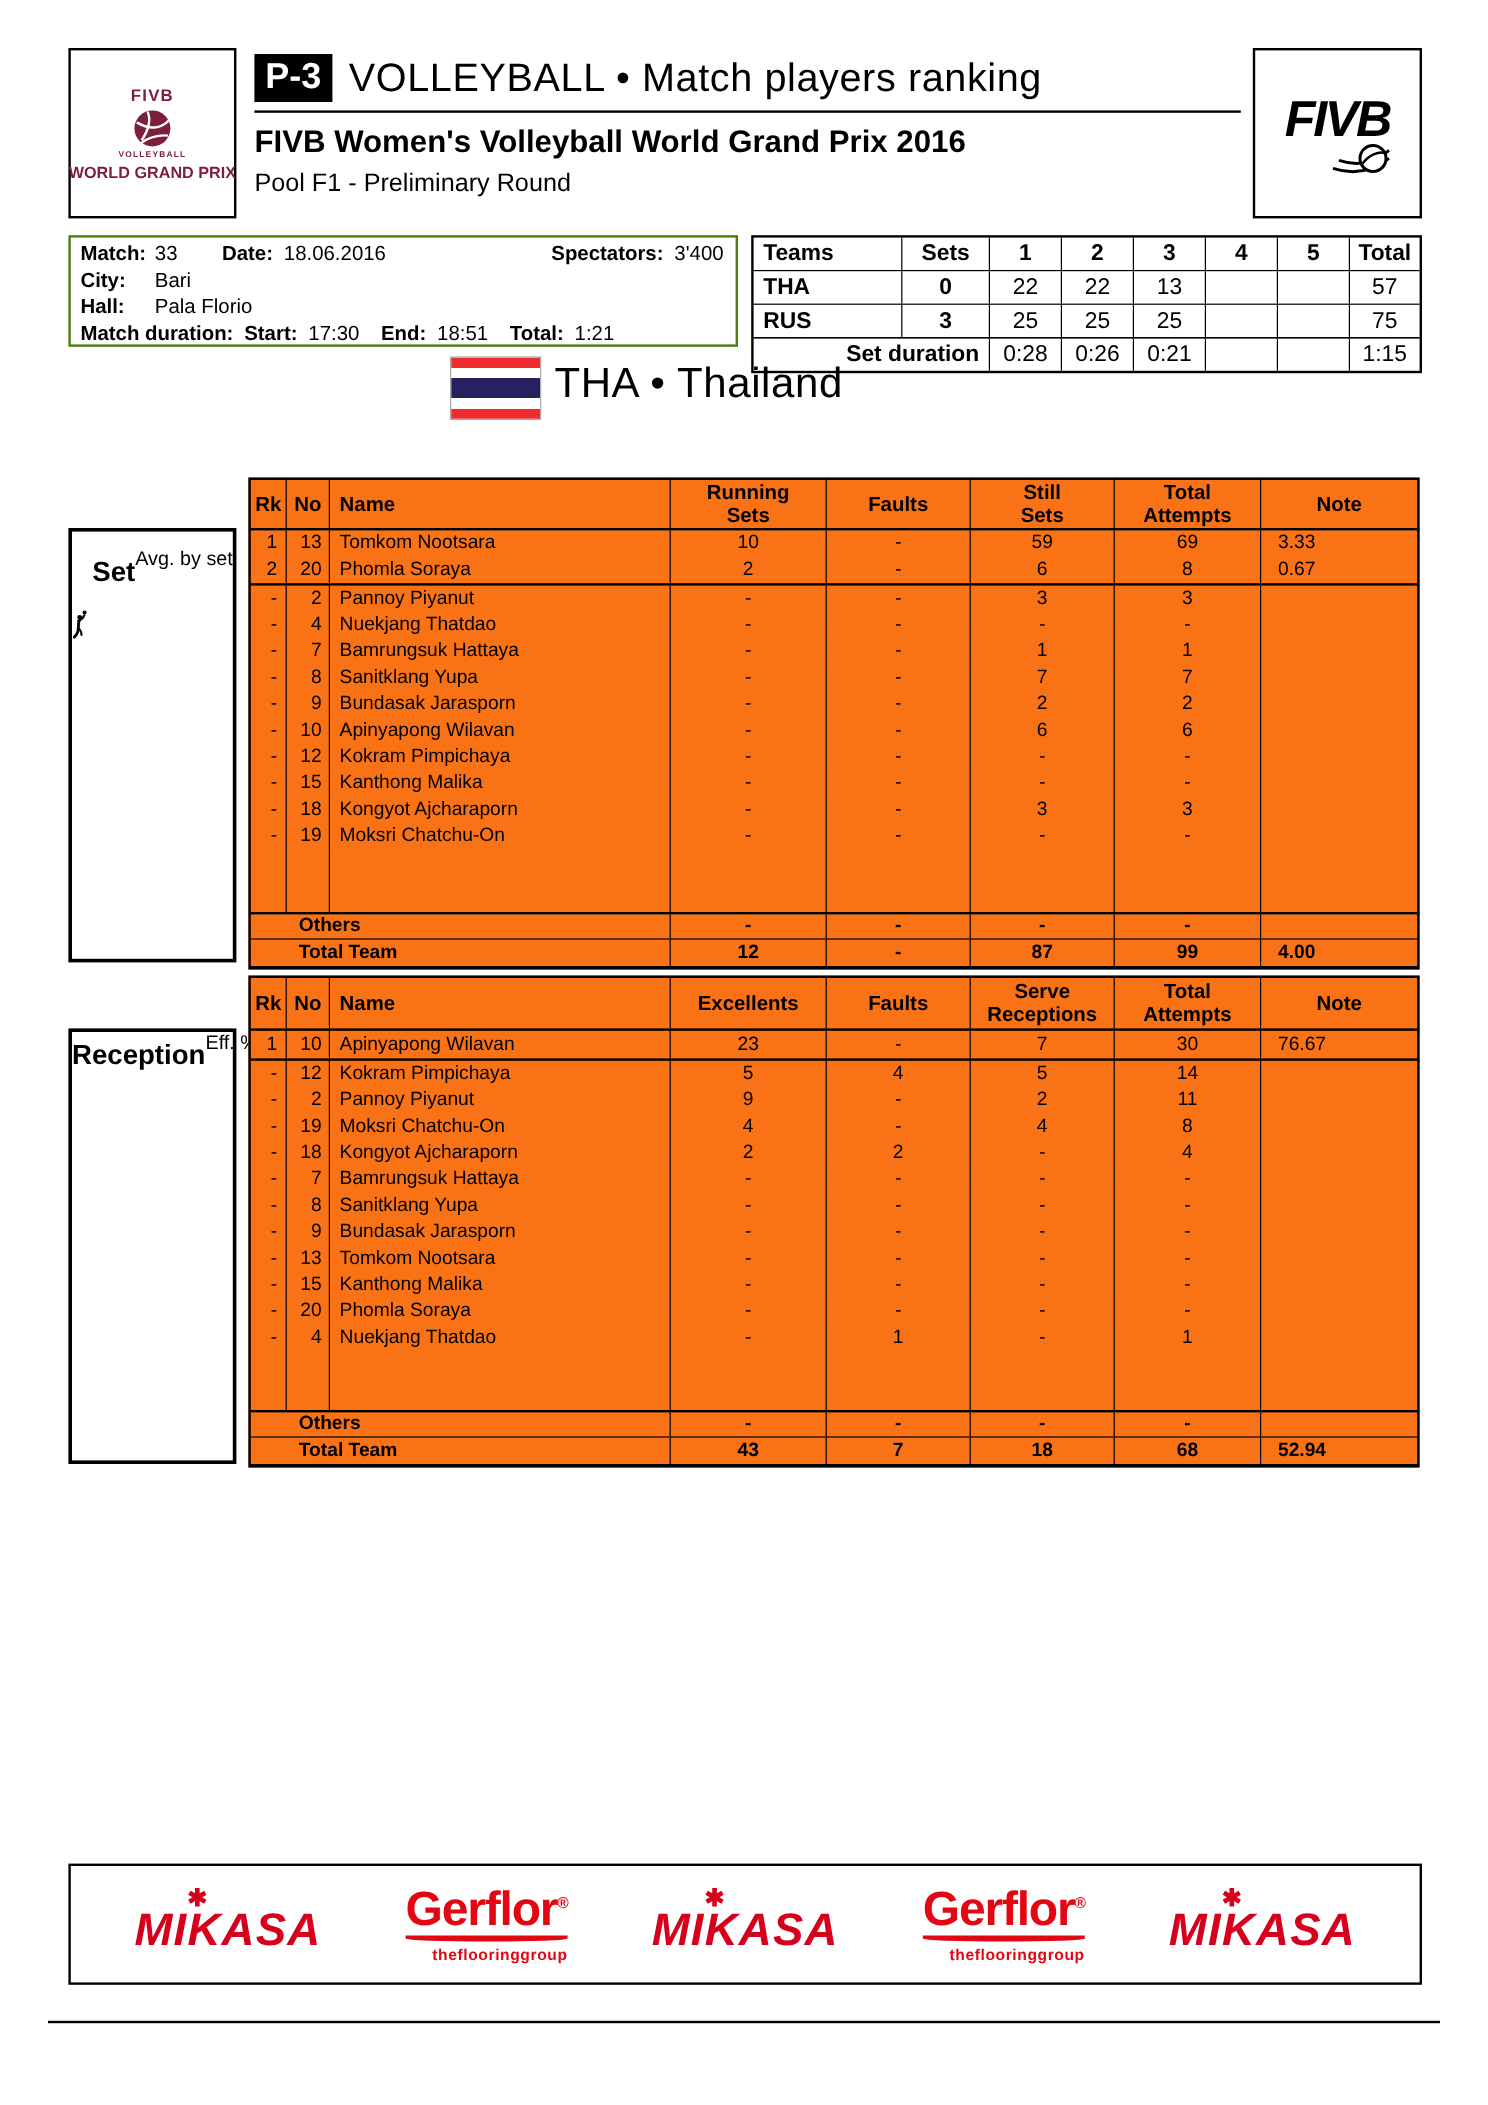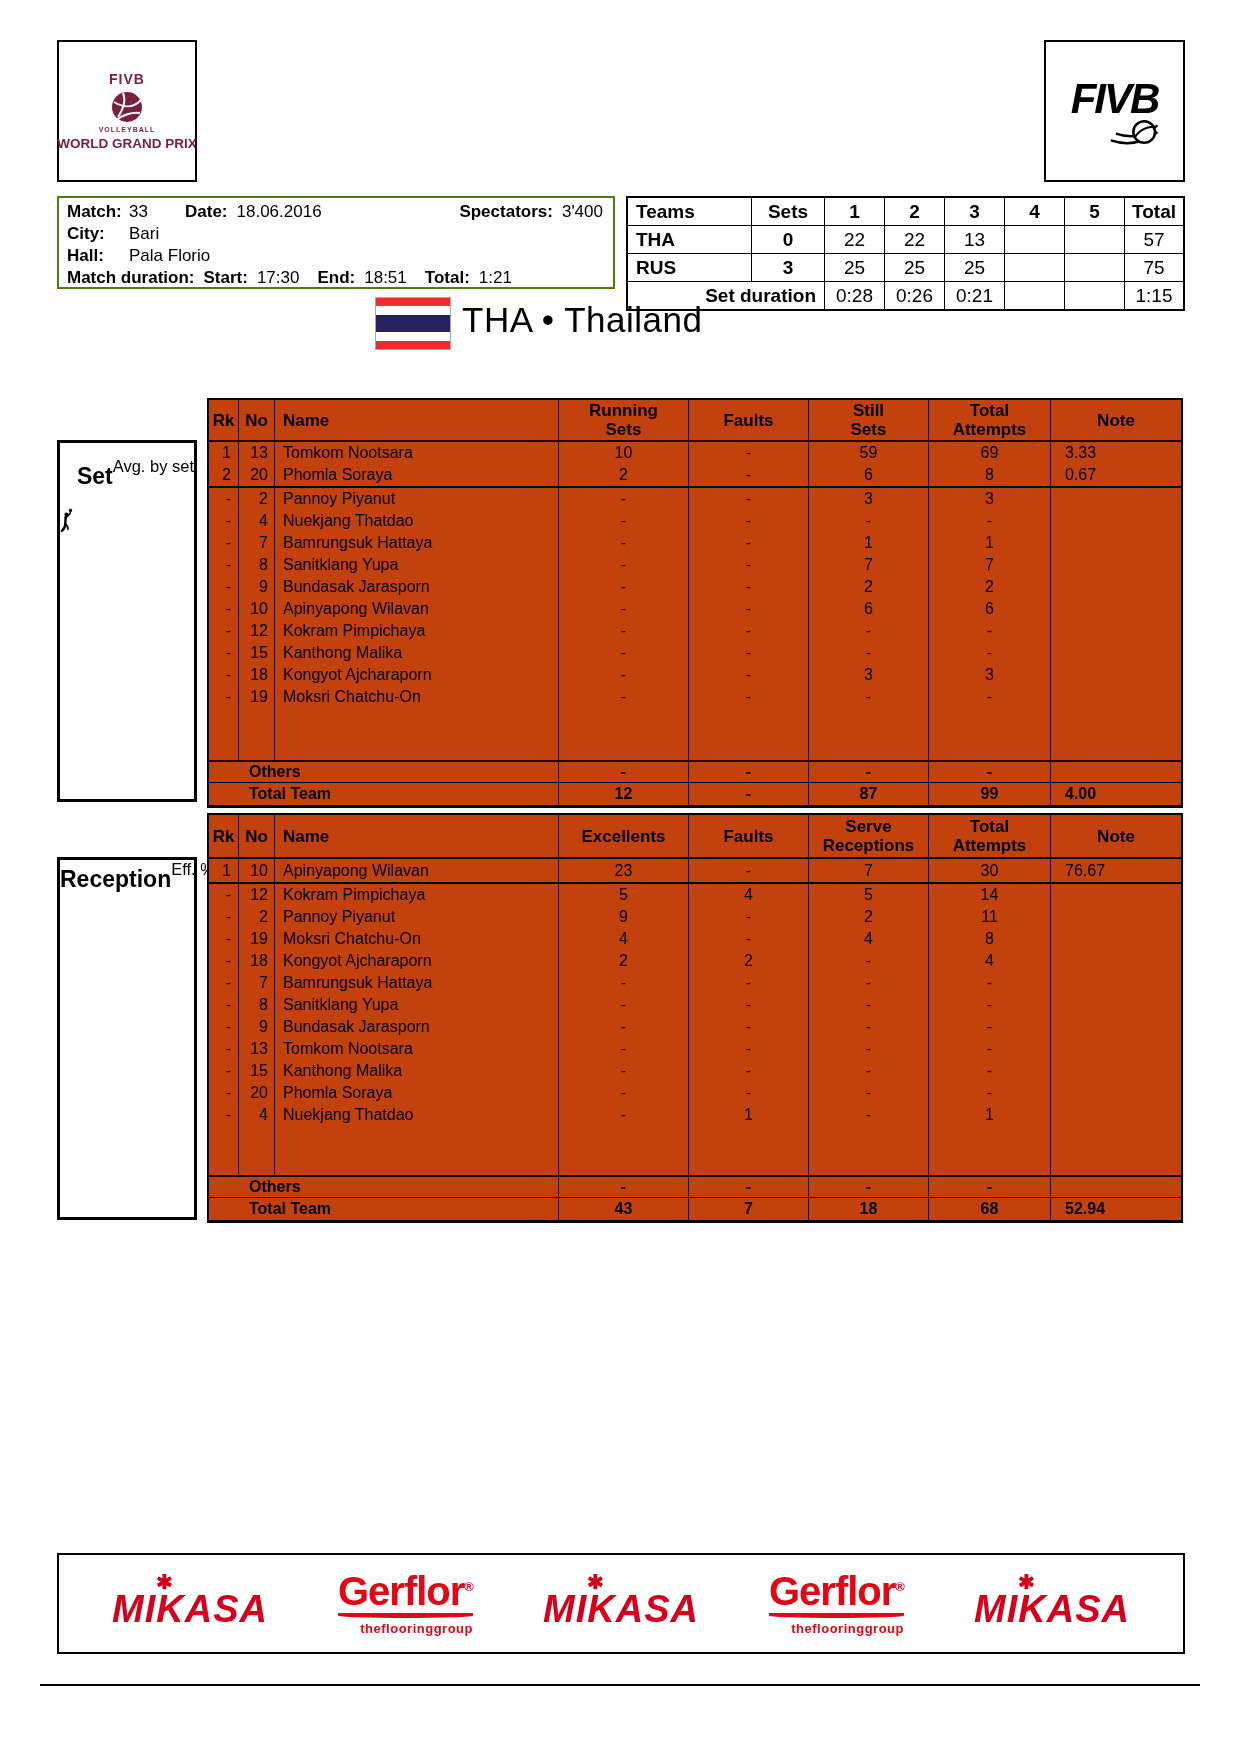--- a/index.html
+++ b/index.html
@@ -68,21 +68,21 @@
   .sidebox { position:absolute; left:57px; width:140px; border:3px solid #000;
     display:flex; flex-direction:row; align-items:flex-start; }
   .set-sidebox { top:440px; height:362px; padding-top:14px; }
   .rec-sidebox { top:857px; height:363px; }
   .side-label { font-size:23px; font-weight:bold; margin-top:6px; }
   .side-grow { flex-grow:1; }
   .side-small { font-size:16.5px; margin-bottom:4px; white-space:nowrap; }
   .limit-line { display:flex; gap:0; font-size:16.5px; margin-bottom:10px; white-space:nowrap; }
 
   
-  .ptable { position:absolute; left:207px; width:976px; border:2px solid #000; border-bottom-width:3px; background:#c2410c; }
+  .ptable { position:absolute; left:207px; width:976px; border:2px solid #000; border-bottom-width:3px; background:#f97316; }
   .prow { display:grid; grid-template-columns:30px 36px 284px 130px 120px 120px 122px 1fr; height:22px; }
   .prow > div { border-right:1px solid #000; height:100%; display:flex; align-items:center; font-size:16px; }
   .prow > div:last-child { border-right:none; }
   .phead { height:42px; border-bottom:2px solid #000; }
   .phead > div { font-weight:bold; font-size:17px; justify-content:center; text-align:center;
     white-space:pre-line; line-height:19px; }
   .phead > .hname { justify-content:flex-start; padding-left:8px; text-align:left; }
   .c.rk  { justify-content:flex-end; padding-right:7px; }
   .c.no  { justify-content:flex-end; padding-right:6px; }
   .c.name{ justify-content:flex-start; padding-left:8px; white-space:nowrap; }
@@ -128,20 +128,29 @@
     <svg class="wgp-ball" width="34" height="34" viewBox="0 0 34 34">
       <circle cx="17" cy="17" r="15" fill="#7d1f3a"></circle>
       <path d="M4 12 C14 18 24 18 31 10" stroke="#fff" stroke-width="2" fill="none"></path>
       <path d="M8 27 C14 18 16 10 13 3" stroke="#fff" stroke-width="2" fill="none"></path>
       <path d="M30 23 C22 22 12 25 7 30" stroke="#fff" stroke-width="2" fill="none"></path>
     </svg>
     <div class="wgp-volley">VOLLEYBALL</div>
     <div class="wgp-name">WORLD GRAND PRIX</div>
   </div>
 
+  <div class="head-center">
+    <div class="title-row">
+      <span class="p3-badge">P-3</span>
+      <span class="main-title">VOLLEYBALL • Match players ranking</span>
+    </div>
+    <div class="head-rule"></div>
+    <div class="subtitle">FIVB Women's Volleyball World Grand Prix 2016</div>
+    <div class="pool-line">Pool F1 - Preliminary Round</div>
+  </div>
 
   <div class="fivb-box">
     <span class="fivb-text">FIVB</span>
     <svg class="fivb-ball" width="52" height="30" viewBox="0 0 62 36">
       <path d="M2 28 C20 34 40 32 58 18" stroke="#000" stroke-width="3" fill="none"></path>
       <path d="M8 20 C26 26 42 24 58 10" stroke="#000" stroke-width="3" fill="none"></path>
       <circle cx="42" cy="18" r="13" stroke="#000" stroke-width="3" fill="#fff"></circle>
       <path d="M31 24 C37 15 48 10 55 13" stroke="#000" stroke-width="2.5" fill="none"></path>
     </svg>
   </div>

